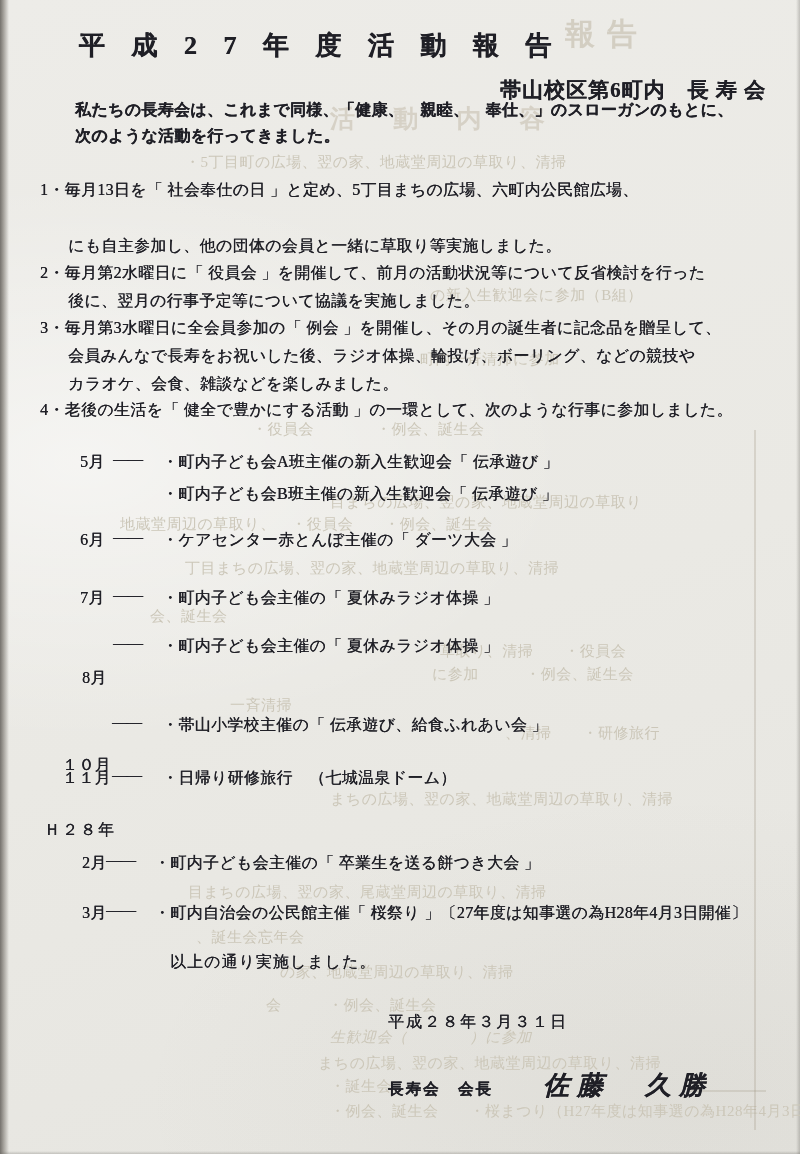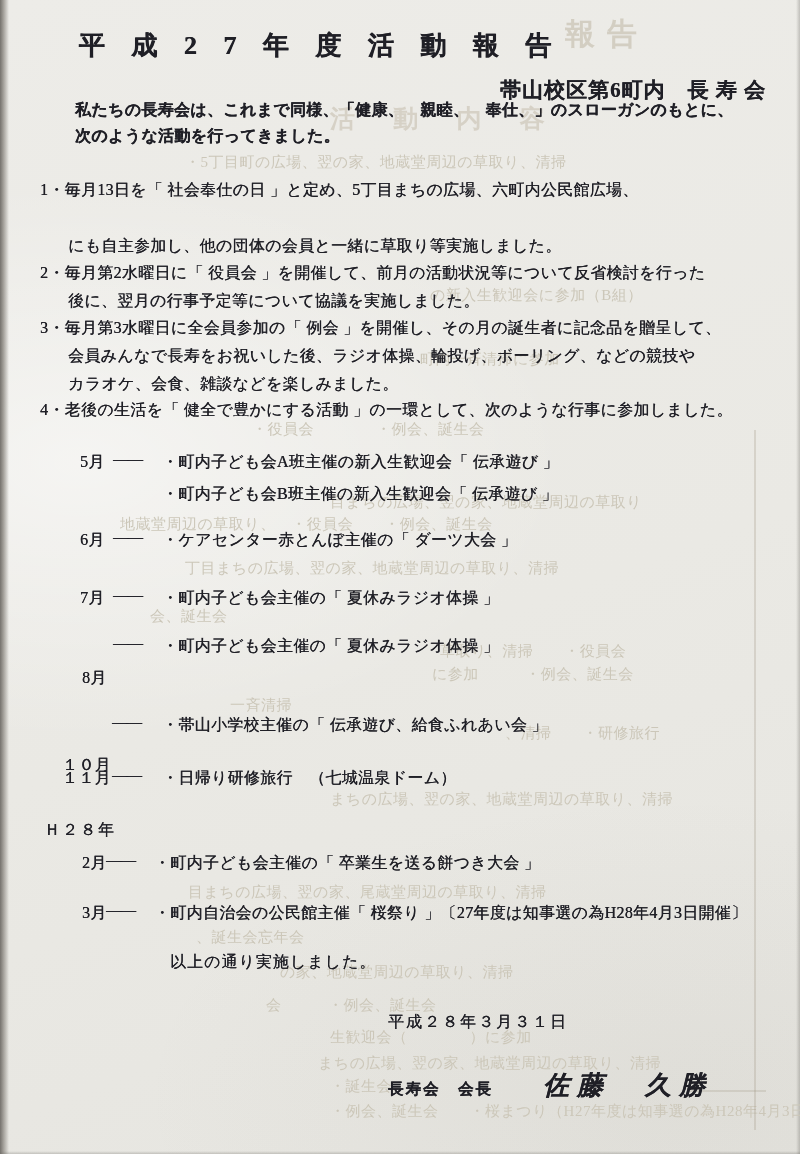--- a/index.html
+++ b/index.html
@@ -64,21 +64,21 @@
   <div class="ghost" style="left:150px;top:607px;">会、誕生会</div>
   <div class="ghost" style="left:440px;top:642px;">草取り、清掃　　・役員会</div>
   <div class="ghost" style="left:432px;top:665px;">に参加　　　・例会、誕生会</div>
   <div class="ghost" style="left:230px;top:696px;">一斉清掃</div>
   <div class="ghost" style="left:505px;top:724px;">、清掃　　・研修旅行</div>
   <div class="ghost" style="left:330px;top:790px;">まちの広場、翌の家、地蔵堂周辺の草取り、清掃</div>
   <div class="ghost" style="left:188px;top:883px;">目まちの広場、翌の家、尾蔵堂周辺の草取り、清掃</div>
   <div class="ghost" style="left:196px;top:928px;text-align:right;">、誕生会忘年会</div>
   <div class="ghost" style="left:280px;top:963px;">の家、地蔵堂周辺の草取り、清掃</div>
   <div class="ghost" style="left:266px;top:996px;">会　　　・例会、誕生会</div>
-  <div class="ghost" style="left:330px;top:1028px;">生歓迎会（　　　　）に参加</div>
+  <div class="ghost" style="left:330px;top:1028px;font-style:italic;">生歓迎会（　　　　）に参加</div>
   <div class="ghost" style="left:318px;top:1054px;">まちの広場、翌の家、地蔵堂周辺の草取り、清掃</div>
   <div class="ghost" style="left:330px;top:1077px;">・誕生会</div>
   <div class="ghost" style="left:330px;top:1102px;">・例会、誕生会　　・桜まつり（H27年度は知事選の為H28年4月3日開催）</div>
   <div class="ghost-vline" style="left:754px;top:430px;height:700px;"></div>
   <div class="ghost-hline" style="left:688px;top:1090px;width:78px;"></div>
 
   <div class="line title" style="top:28px;">平 成 2 7 年 度 活 動 報 告</div>
   <div class="line org" style="right:34px;top:76px;">帯山校区第6町内　長 寿 会</div>
 
   <div class="line intro" style="left:75px;top:100px;">私たちの長寿会は、これまで同様、「健康、　親睦、　奉仕、」のスローガンのもとに、</div>

